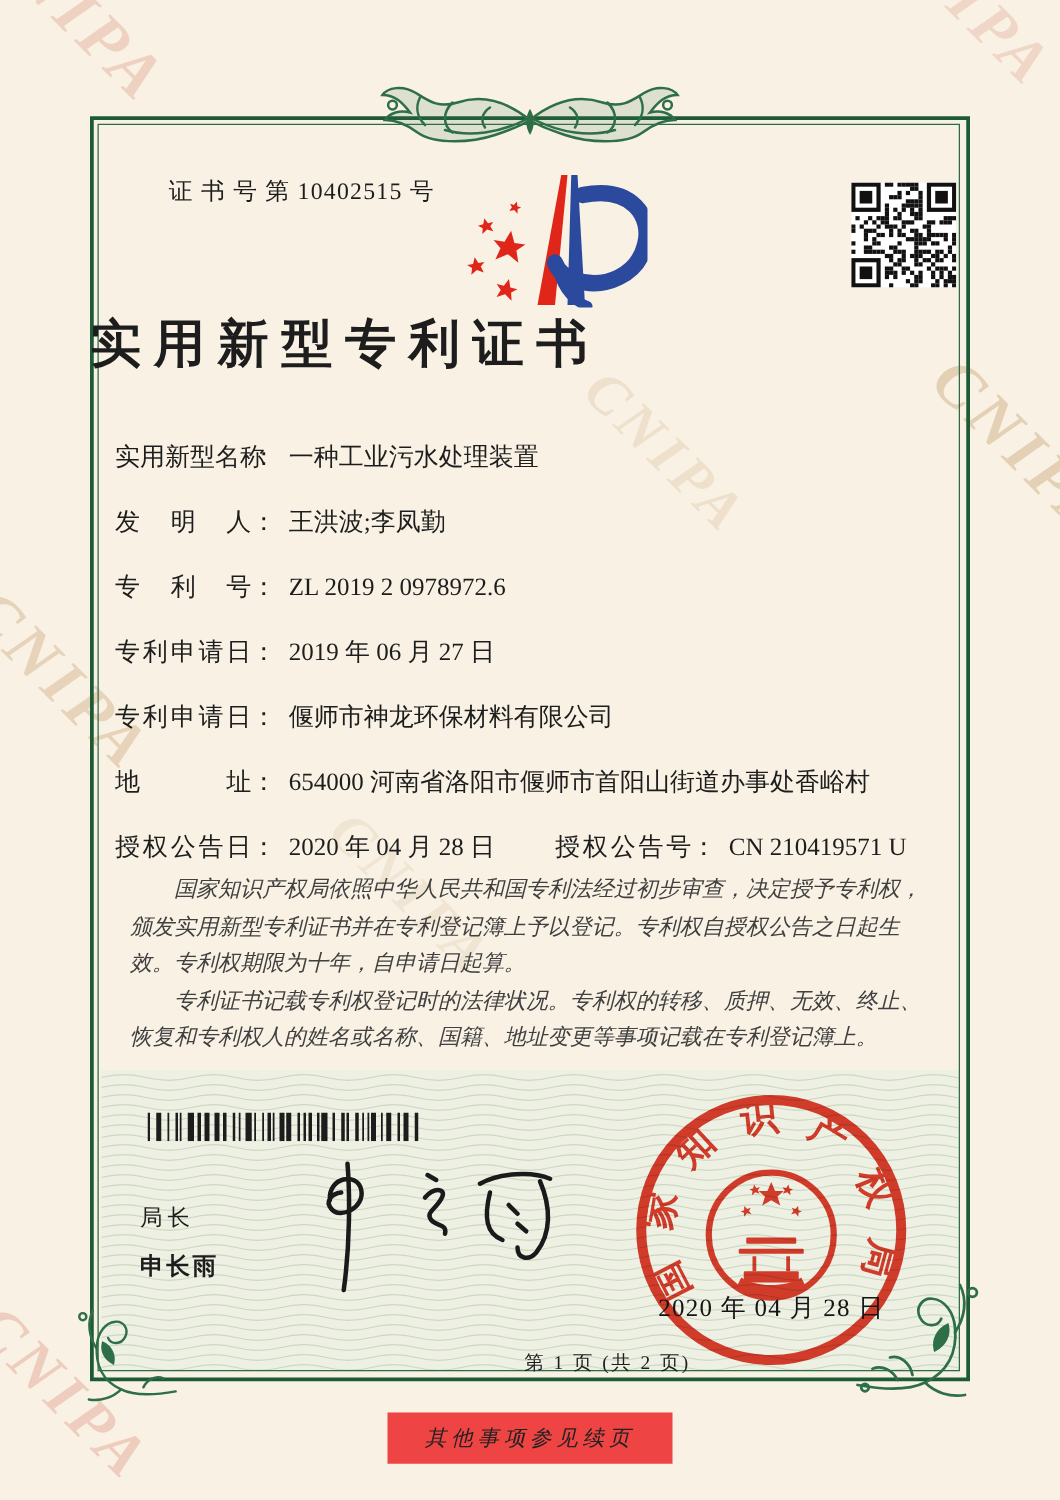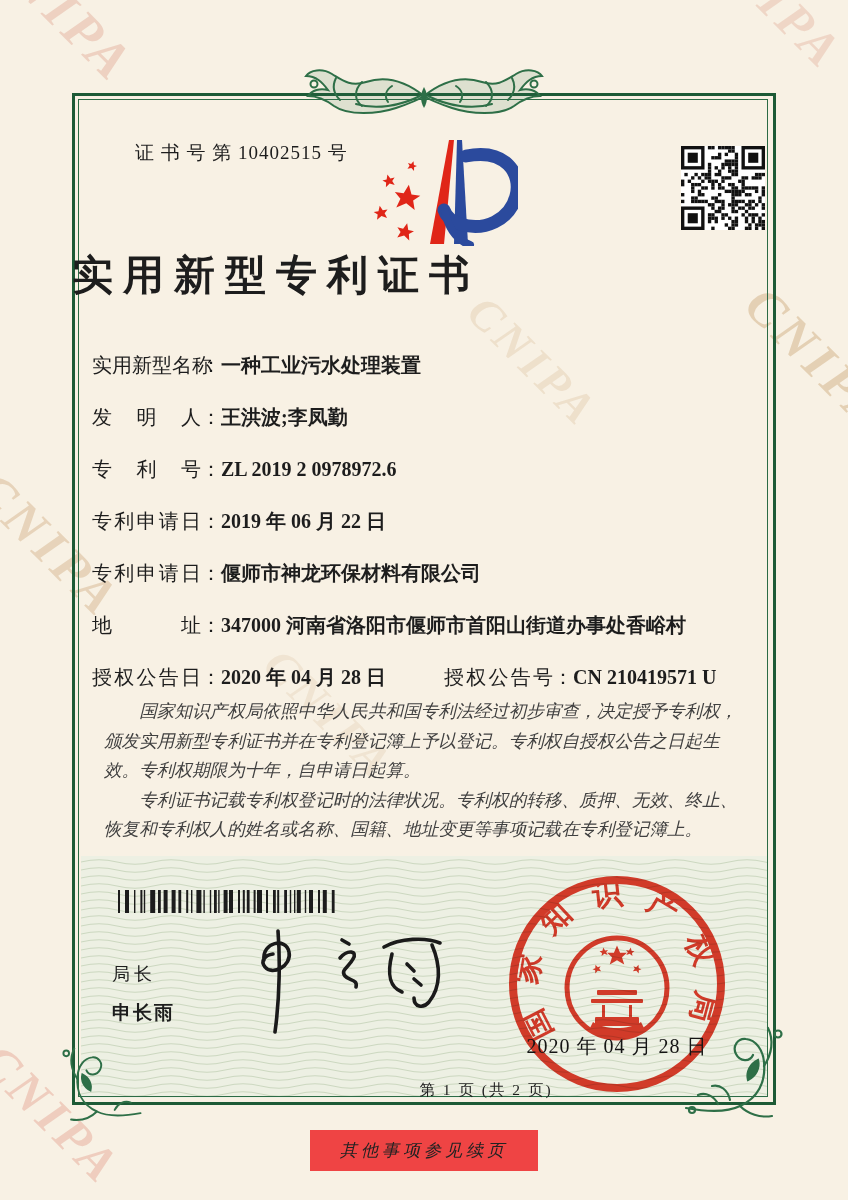--- a/index.html
+++ b/index.html
@@ -47,21 +47,21 @@
   .logo{position:absolute; z-index:3; left:348px; top:128px;}
   .qr{position:absolute; z-index:3; left:681px; top:146px; width:84px; height:84px;}
   .title{
     position:absolute; z-index:3; left:72px; top:248px; width:704px;
     text-align:left; font-size:41px; font-weight:bold; letter-spacing:10px;
   }
   
   .fields{position:absolute; z-index:3; left:92px; top:352px; width:648px; font-size:20px;}
   .frow{display:flex; align-items:baseline; height:28px; margin-bottom:24px; white-space:nowrap;}
   .flabel{display:inline-block; width:109px; text-align:justify; text-align-last:justify;}
-  .fvalue{font-weight:bold;}
+  .fvalue{margin-left:10px;}
   .pair{display:flex; align-items:baseline;}
   .pair-first{width:352px;}
   
   .body-text{
     position:absolute; z-index:3; left:104px; top:697px; width:644px;
     font-size:17.6px; line-height:1.68; font-style:italic; color:#404040;
   }
   .body-text p{margin:0; text-indent:2em;}
   
   .barcode{position:absolute; z-index:3; left:118px; top:890px;}
@@ -414,31 +414,31 @@
       <span class="fvalue">王洪波;李凤勤</span>
     </div>
     <div class="frow">
       <span class="flabel">专利号</span>
         <span>：</span>
       <span class="fvalue">ZL 2019 2 0978972.6</span>
     </div>
     <div class="frow">
       <span class="flabel">专利申请日</span>
         <span>：</span>
-      <span class="fvalue">2019 年 06 月 22 日</span>
+      <span class="fvalue">2019 年 06 月 27 日</span>
     </div>
     <div class="frow">
       <span class="flabel">专利申请日</span>
         <span>：</span>
       <span class="fvalue">偃师市神龙环保材料有限公司</span>
     </div>
     <div class="frow">
       <span class="flabel">地址</span>
         <span>：</span>
-      <span class="fvalue">347000 河南省洛阳市偃师市首阳山街道办事处香峪村</span>
+      <span class="fvalue">654000 河南省洛阳市偃师市首阳山街道办事处香峪村</span>
     </div>
     <div class="frow">
       <span class="pair pair-first">
         <span class="flabel">授权公告日</span>
           <span>：</span>
         <span class="fvalue">2020 年 04 月 28 日</span>
       </span>
       <span class="pair">
         <span class="flabel">授权公告号</span>
           <span>：</span>

